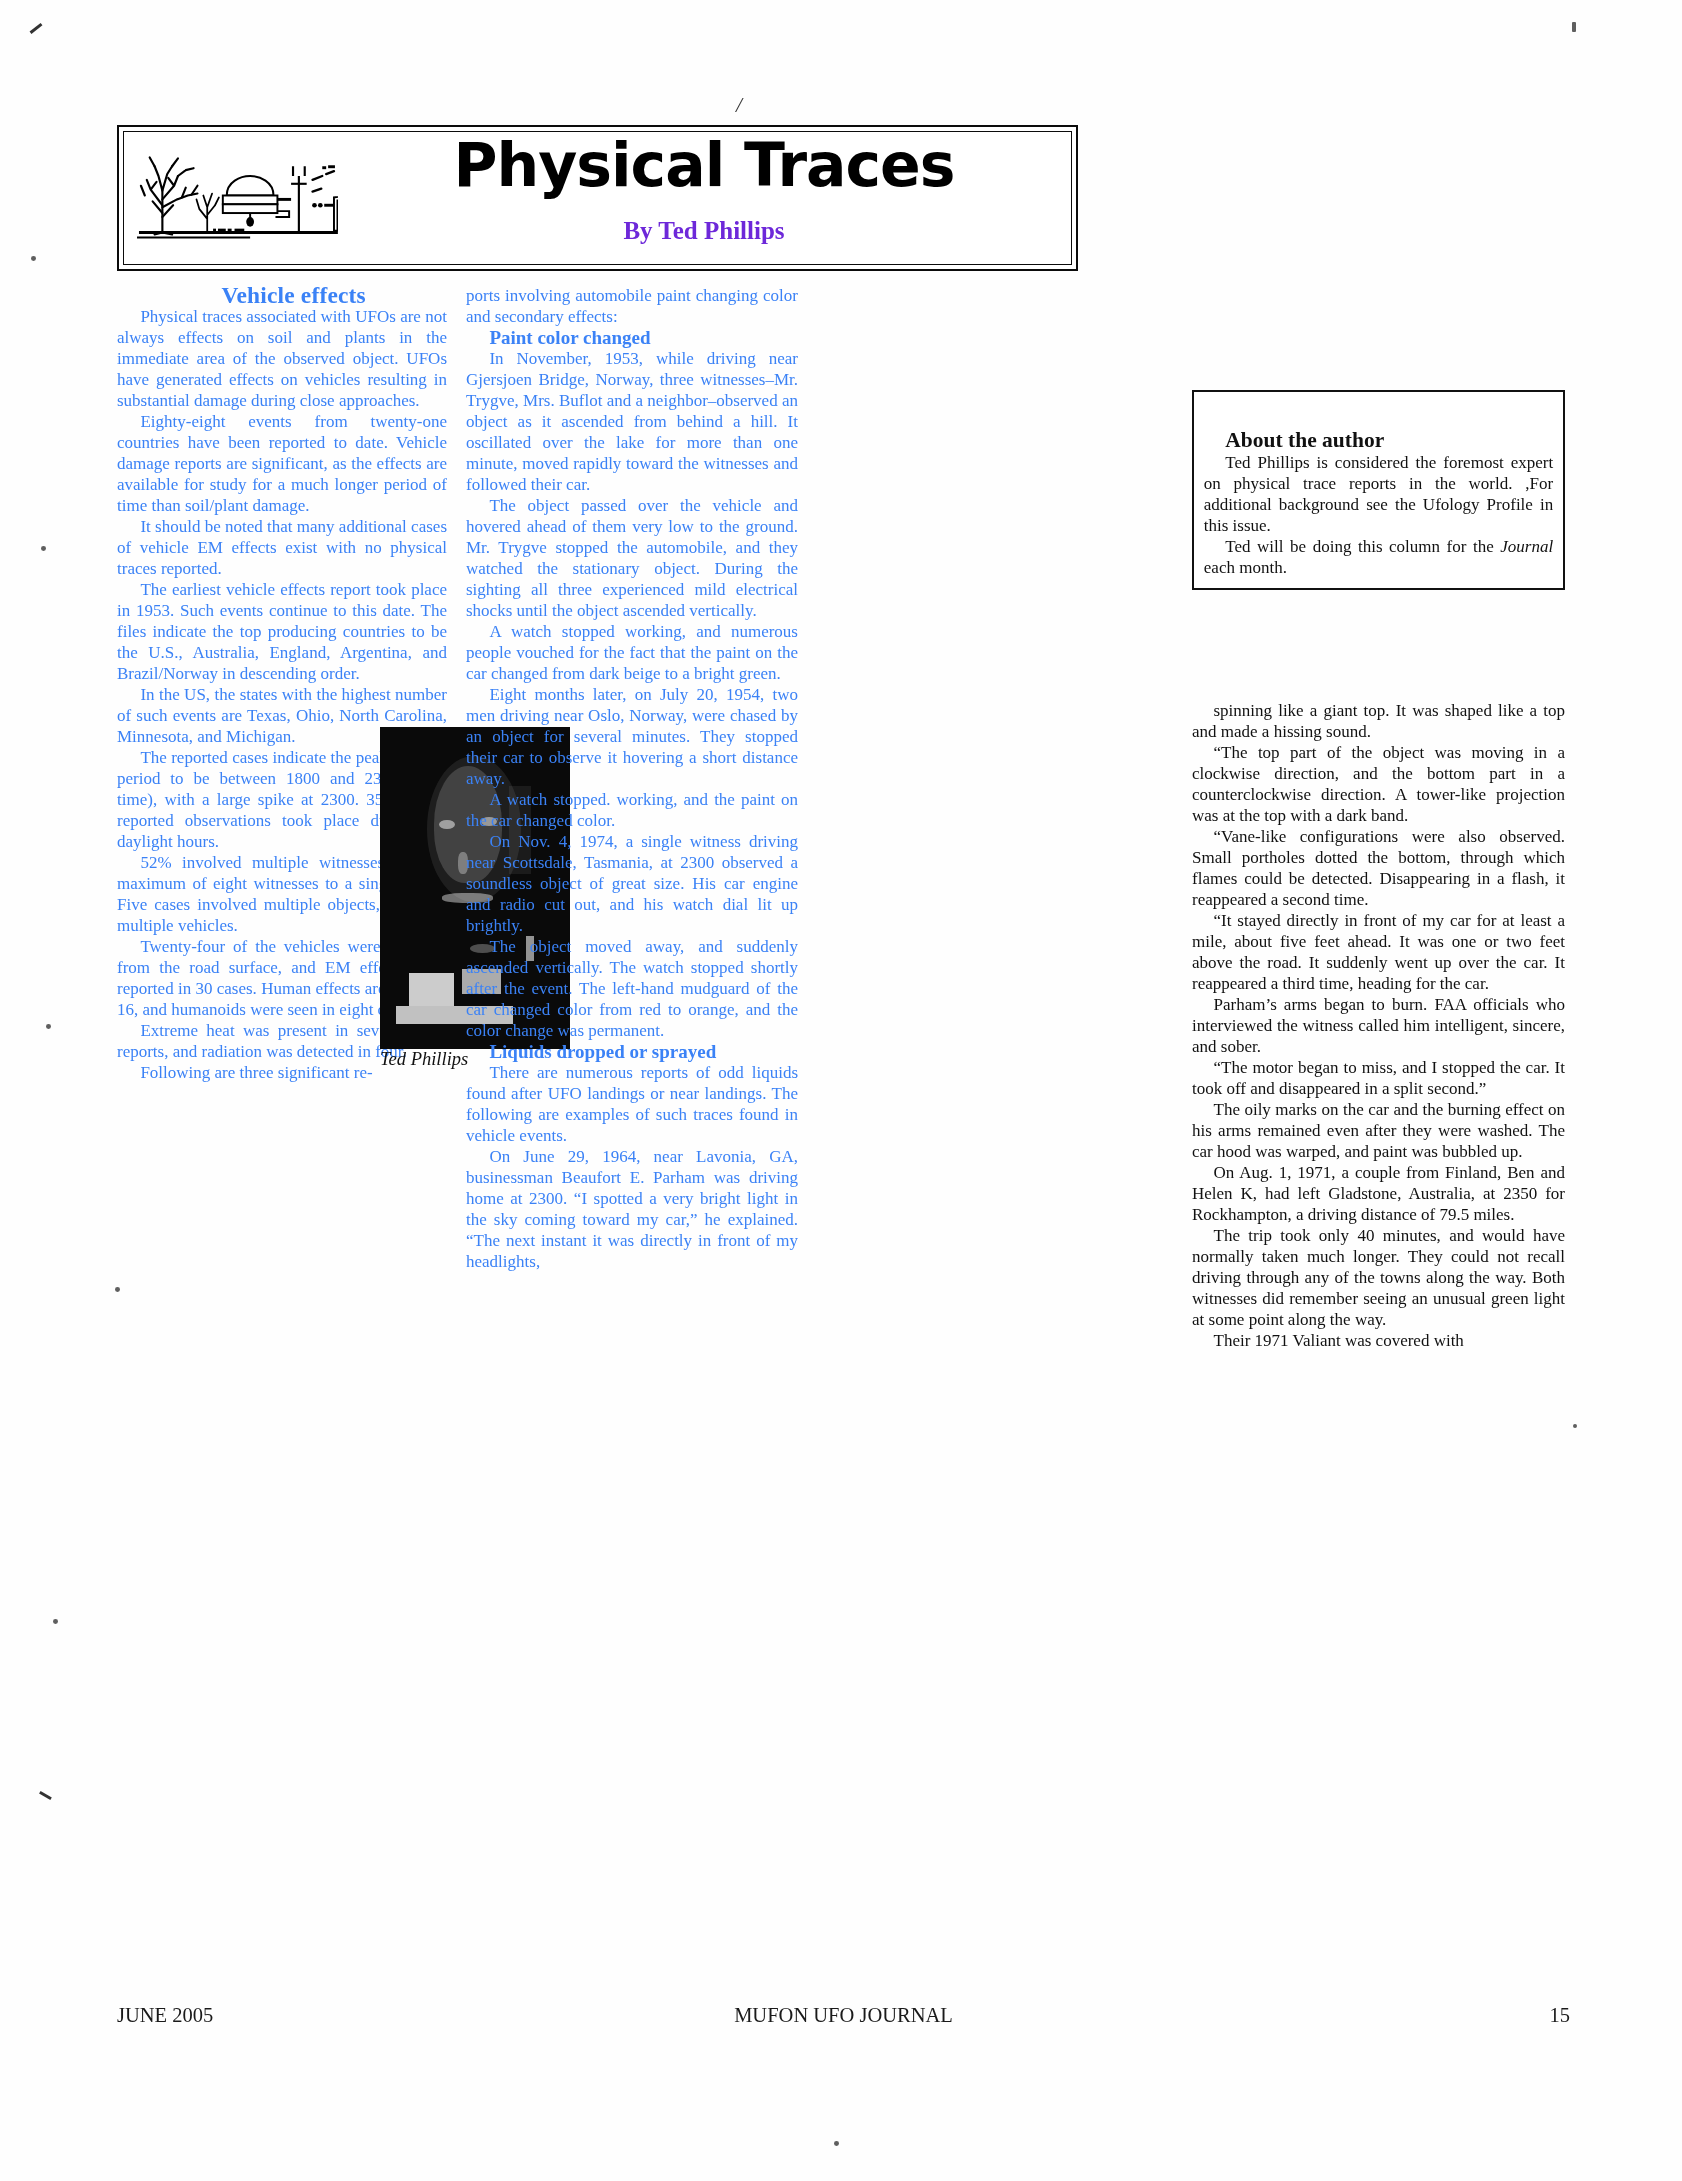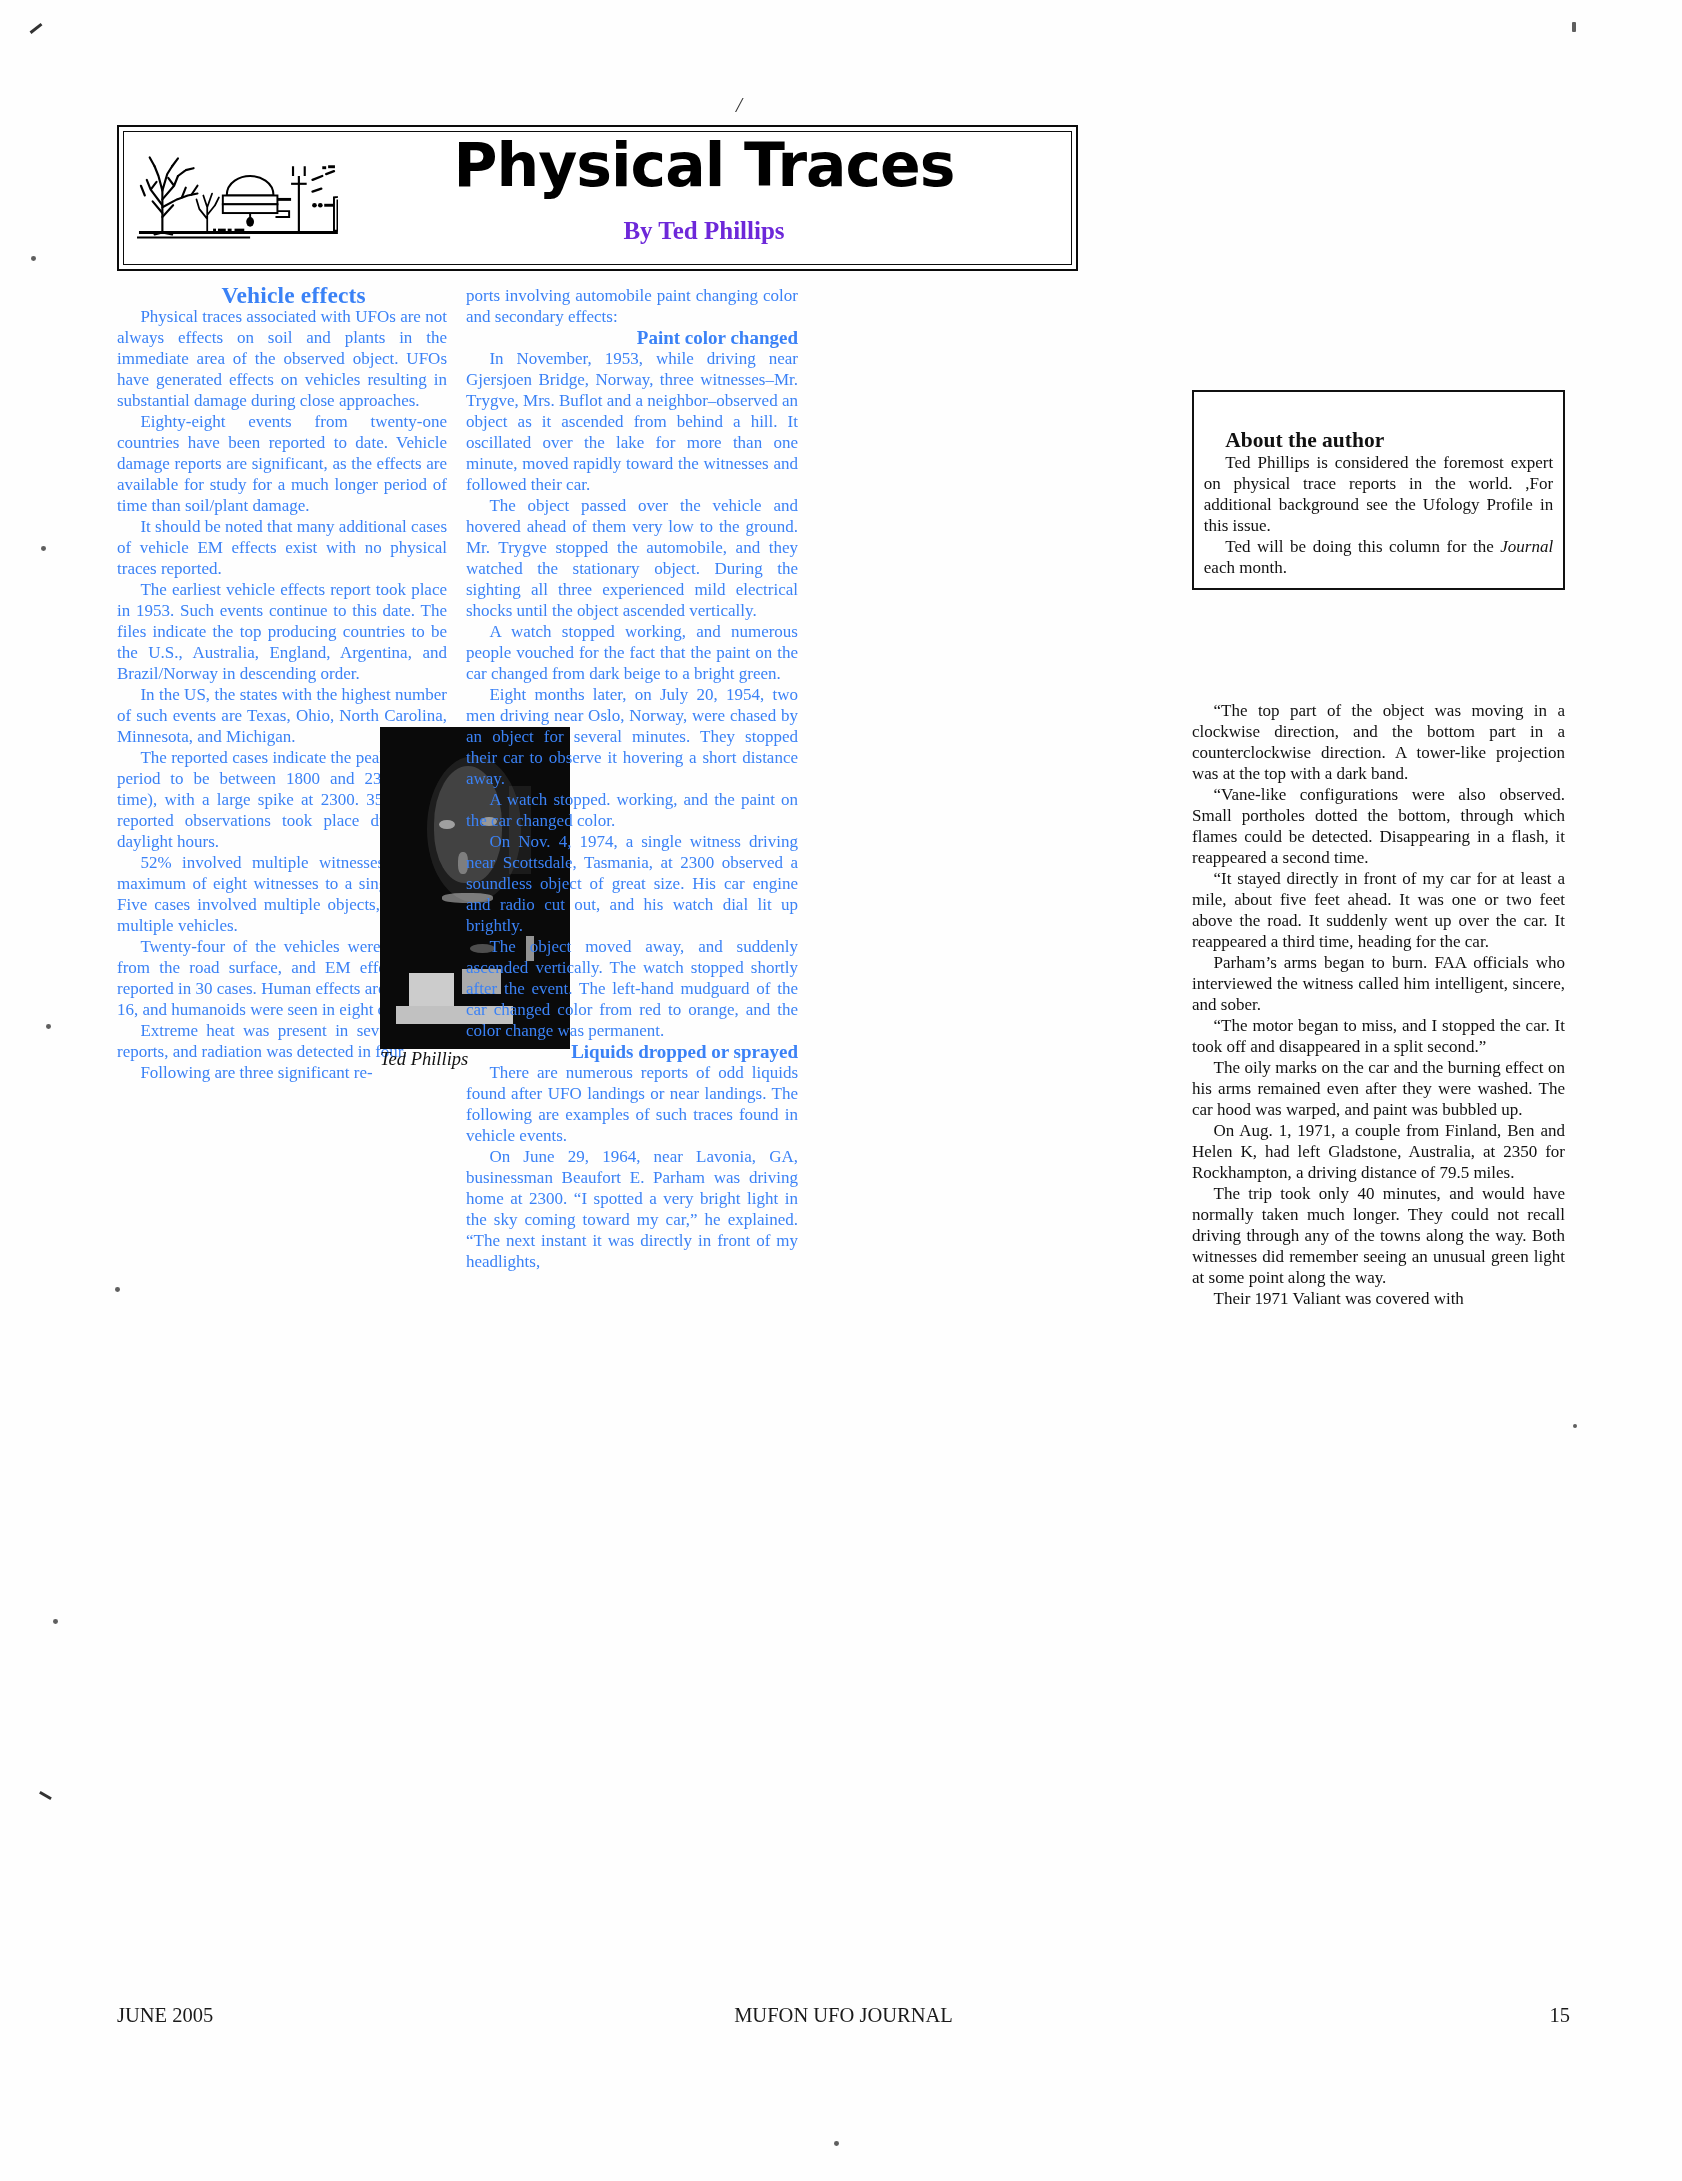--- a/index.html
+++ b/index.html
@@ -57,21 +57,21 @@
     line-height:21px;
     text-align:justify;
     color:#3b82f6;
   }
   .col-1{left:117px;top:285px;width:330px;}
   .col-2{left:466px;top:285px;width:332px;}
 
   .col p{margin:0;text-indent:23.4px;}
   .col p.noindent{text-indent:0;}
   .sub{
-    text-align:right;
+    text-align:left;
     font-weight:bold;
     font-size:19px;
     text-indent:0;
     margin:2px 0 1px 0;
     font-family:"Liberation Serif",serif;
   }
   .head-main{
     text-align:center;
     font-weight:bold;
     font-size:23.4px;
@@ -274,20 +274,21 @@
     <p>On June 29, 1964, near Lavonia, GA, businessman Beaufort E. Parham was driving home at 2300. “I spotted a very bright light in the sky coming toward my car,” he explained. “The next instant it was directly in front of my headlights,</p>
   </div>
 
   <div class="author-box">
     <p class="sub">About the author</p>
     <p>Ted Phillips is considered the foremost expert on physical trace reports in the world. ,For additional background see the Ufology Profile in this issue.</p>
     <p><span>Ted will be doing this column for the <i>Journal</i> each month.</span></p>
   </div>
 
   <div class="col-4">
+    <p class="noindent">spinning like a giant top. It was shaped like a top and made a hissing sound.</p>
     <p>“The top part of the object was moving in a clockwise direction, and the bottom part in a counterclockwise direction. A tower-like projection was at the top with a dark band.</p>
     <p>“Vane-like configurations were also observed. Small portholes dotted the bottom, through which flames could be detected. Disappearing in a flash, it reappeared a second time.</p>
     <p>“It stayed directly in front of my car for at least a mile, about five feet ahead. It was one or two feet above the road. It suddenly went up over the car. It reappeared a third time, heading for the car.</p>
     <p>Parham’s arms began to burn. FAA officials who interviewed the witness called him intelligent, sincere, and sober.</p>
     <p>“The motor began to miss, and I stopped the car. It took off and disappeared in a split second.”</p>
     <p>The oily marks on the car and the burning effect on his arms remained even after they were washed. The car hood was warped, and paint was bubbled up.</p>
     <p>On Aug. 1, 1971, a couple from Finland, Ben and Helen K, had left Gladstone, Australia, at 2350 for Rockhampton, a driving distance of 79.5 miles.</p>
     <p>The trip took only 40 minutes, and would have normally taken much longer. They could not recall driving through any of the towns along the way. Both witnesses did remember seeing an unusual green light at some point along the way.</p>
     <p>Their 1971 Valiant was covered with</p>
   </div>

